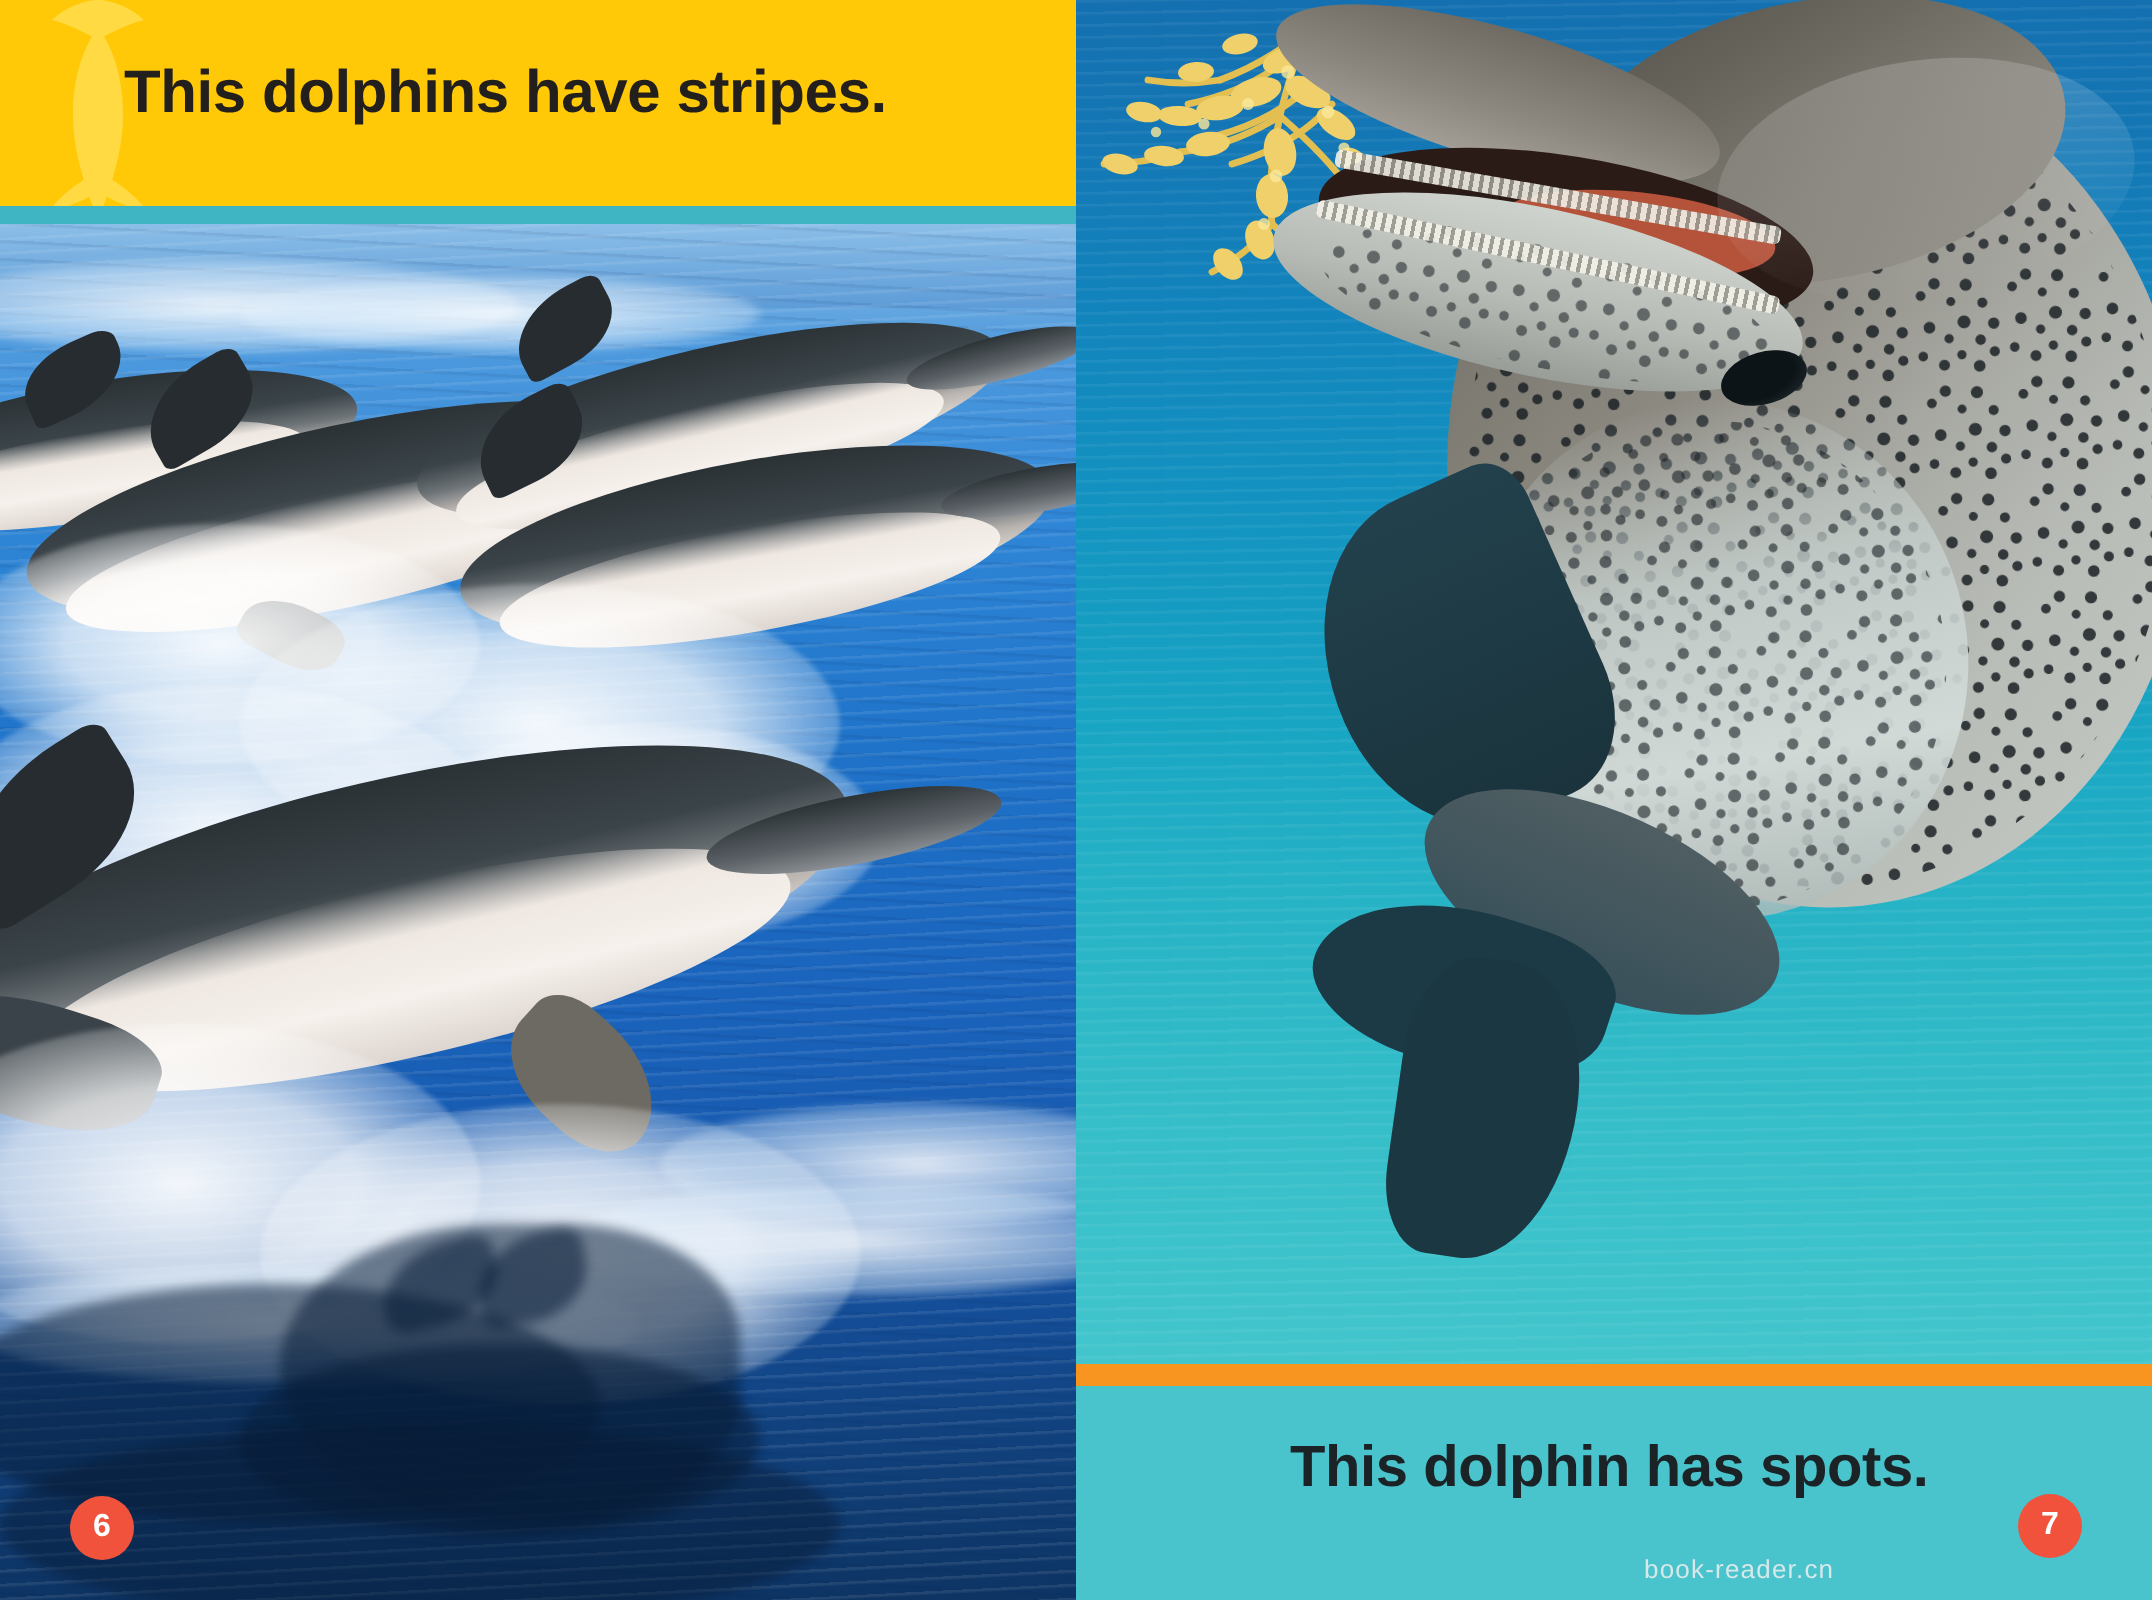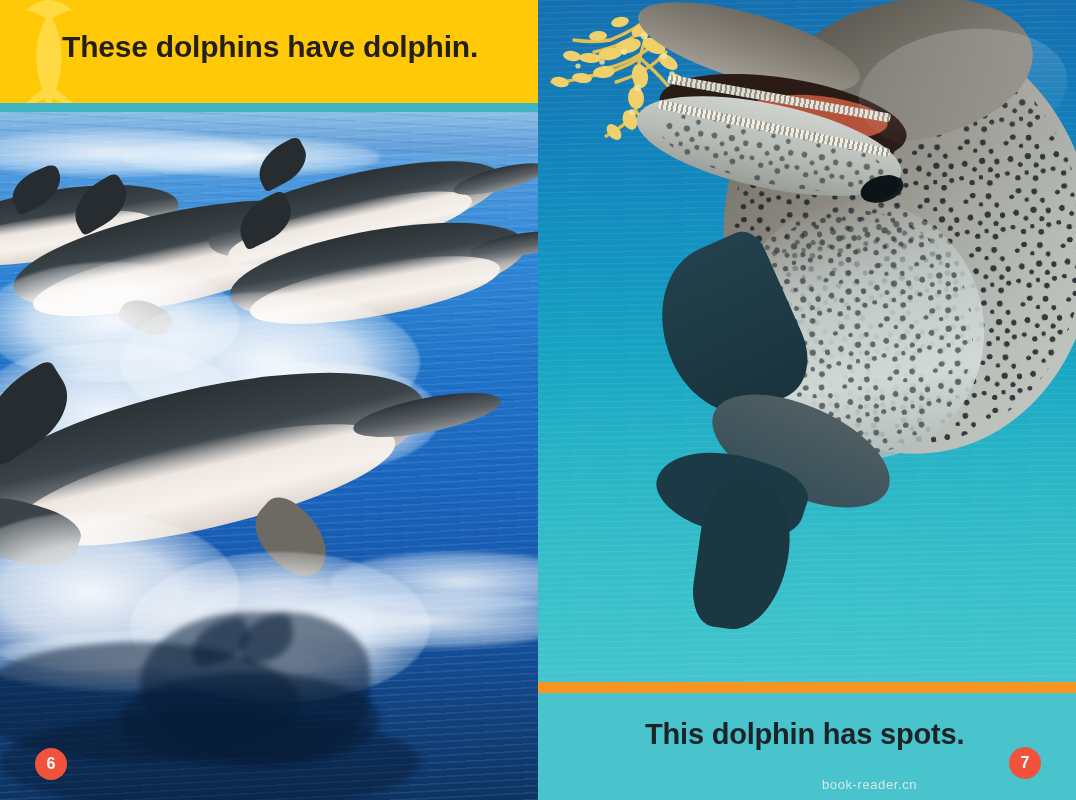--- a/index.html
+++ b/index.html
@@ -284,21 +284,21 @@
   <div class="page-left">
 
     <div class="title-band">
       <svg class="title-watermark" viewBox="0 0 70 118">
         <g fill="#ffda42">
           <path d="M35 20 C46 34 50 58 46 80 C43 96 38 108 35 116 C32 108 27 96 24 80 C20 58 24 34 35 20 Z"></path>
           <path d="M35 6 C42 6 52 10 58 16 C50 18 42 22 35 26 C28 22 20 18 12 16 C18 10 28 6 35 6 Z"></path>
           <path d="M35 92 C44 96 54 104 60 112 C50 110 42 106 35 102 C28 106 20 110 10 112 C16 104 26 96 35 92 Z"></path>
         </g>
       </svg>
-      <div class="title-text">These dolphins have dolphin.</div>
+      <div class="title-text">This dolphins have stripes.</div>
     </div>
 
     <div class="teal-strip"></div>
 
     <div class="photo-left">
       <div class="sea-horizon"></div>
       <div class="sea-shimmer"></div>
 
       <div class="foam-line" style="left:-40px; top:18px; width:300px; height:46px;"></div>
       <div class="foam-line" style="left:120px; top:26px; width:260px; height:38px;"></div>

